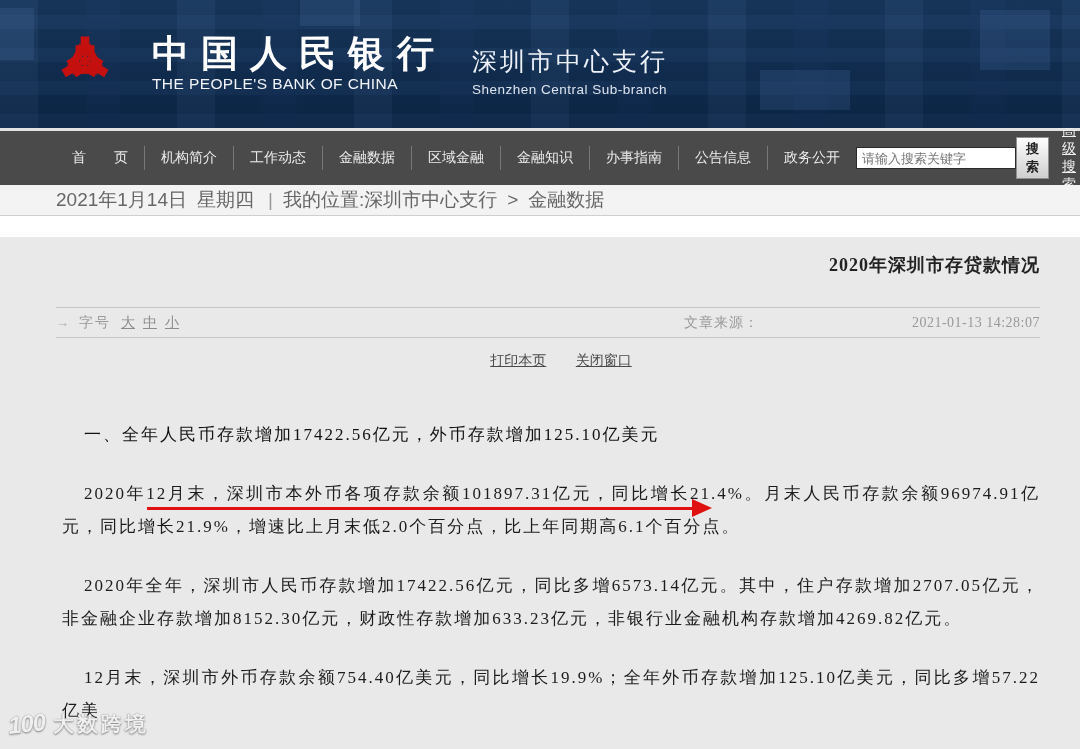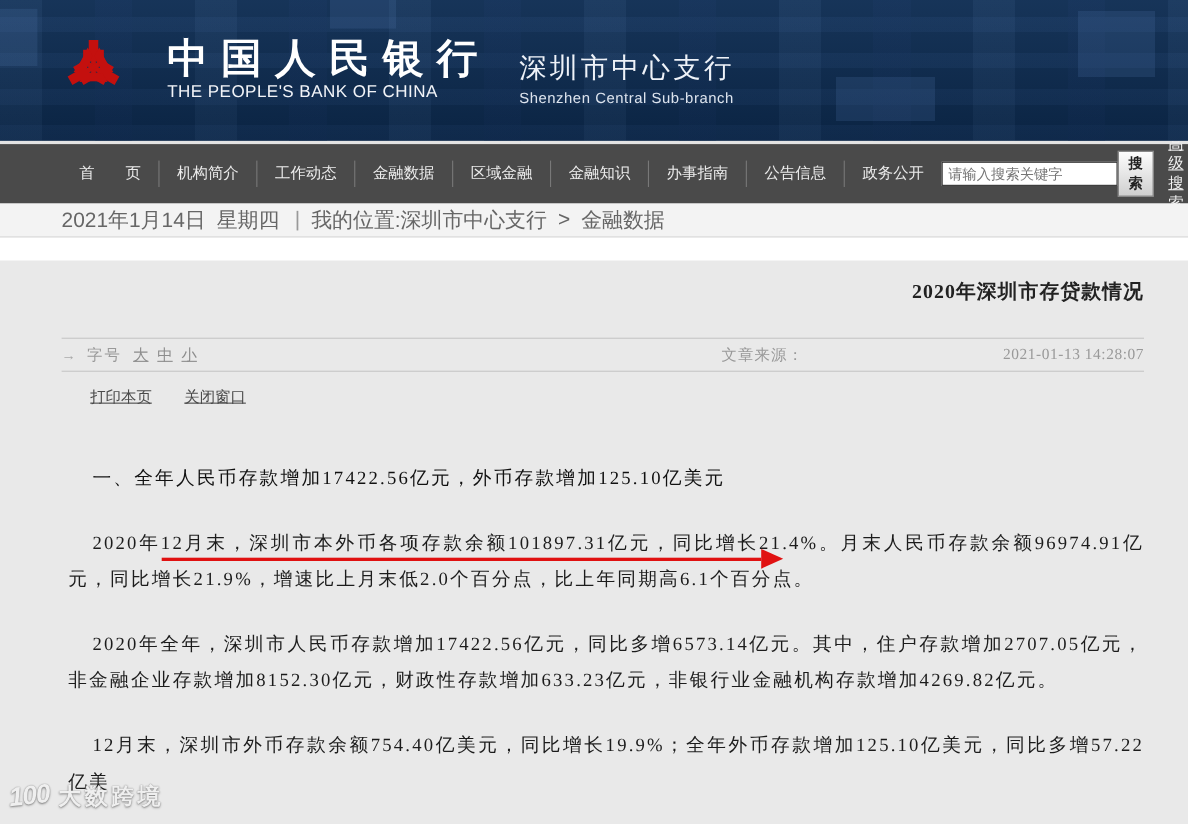--- a/index.html
+++ b/index.html
@@ -44,23 +44,23 @@
   .white-strip { height:21px; background:#ffffff; flex:none; }
 
   
   .content { flex:1; background:#e9e9e9; padding:0 40px 0 56px; position:relative; font-family:"Liberation Serif","DejaVu Serif",serif; }
   .article-title { text-align:right; font-size:18px; font-weight:bold; color:#222; letter-spacing:1px; padding-top:16px; }
   .meta-row { margin-top:30px; border-top:1px solid #c6c6c6; border-bottom:1px solid #c6c6c6; height:31px; display:flex; align-items:center; position:relative; color:#999; font-size:14px; }
   .meta-left { display:flex; align-items:center; }
   .arrow-icon { color:#aaa; font-size:13px; margin-right:10px; }
   .fs-label { margin-right:10px; letter-spacing:2px; }
   .fs-link { color:#8d8d8d; text-decoration:underline; margin-right:8px; cursor:pointer; }
-  .meta-center { position:absolute; left:600px; letter-spacing:1px; }
+  .meta-center { position:absolute; left:628px; letter-spacing:1px; }
   .meta-right { margin-left:auto; letter-spacing:0.5px; }
-  .print-row { margin-top:14px; text-align:left; font-size:14px; }
+  .print-row { margin-top:14px; text-align:center; font-size:14px; }
   .print-row a { color:#4a4a4a; text-decoration:underline; margin-left:26px; cursor:pointer; }
 
   .article-body { margin-top:48px; padding-left:6px; color:#1c1c1c; font-size:17px; line-height:33px; letter-spacing:2px; }
   .sec-heading { font-weight:normal; color:#111; text-indent:22px; }
   .para { margin-top:26px; text-indent:22px; text-align:justify; word-break:break-all; }
   .para-annotated { position:relative; }
   .red-underline { position:absolute; left:85px; top:30px; width:545px; height:3px; background:#e01111; }
   .red-arrowhead { position:absolute; left:630px; top:22px; width:0; height:0; border-left:20px solid #e01111; border-top:9px solid transparent; border-bottom:9px solid transparent; }
 
   

